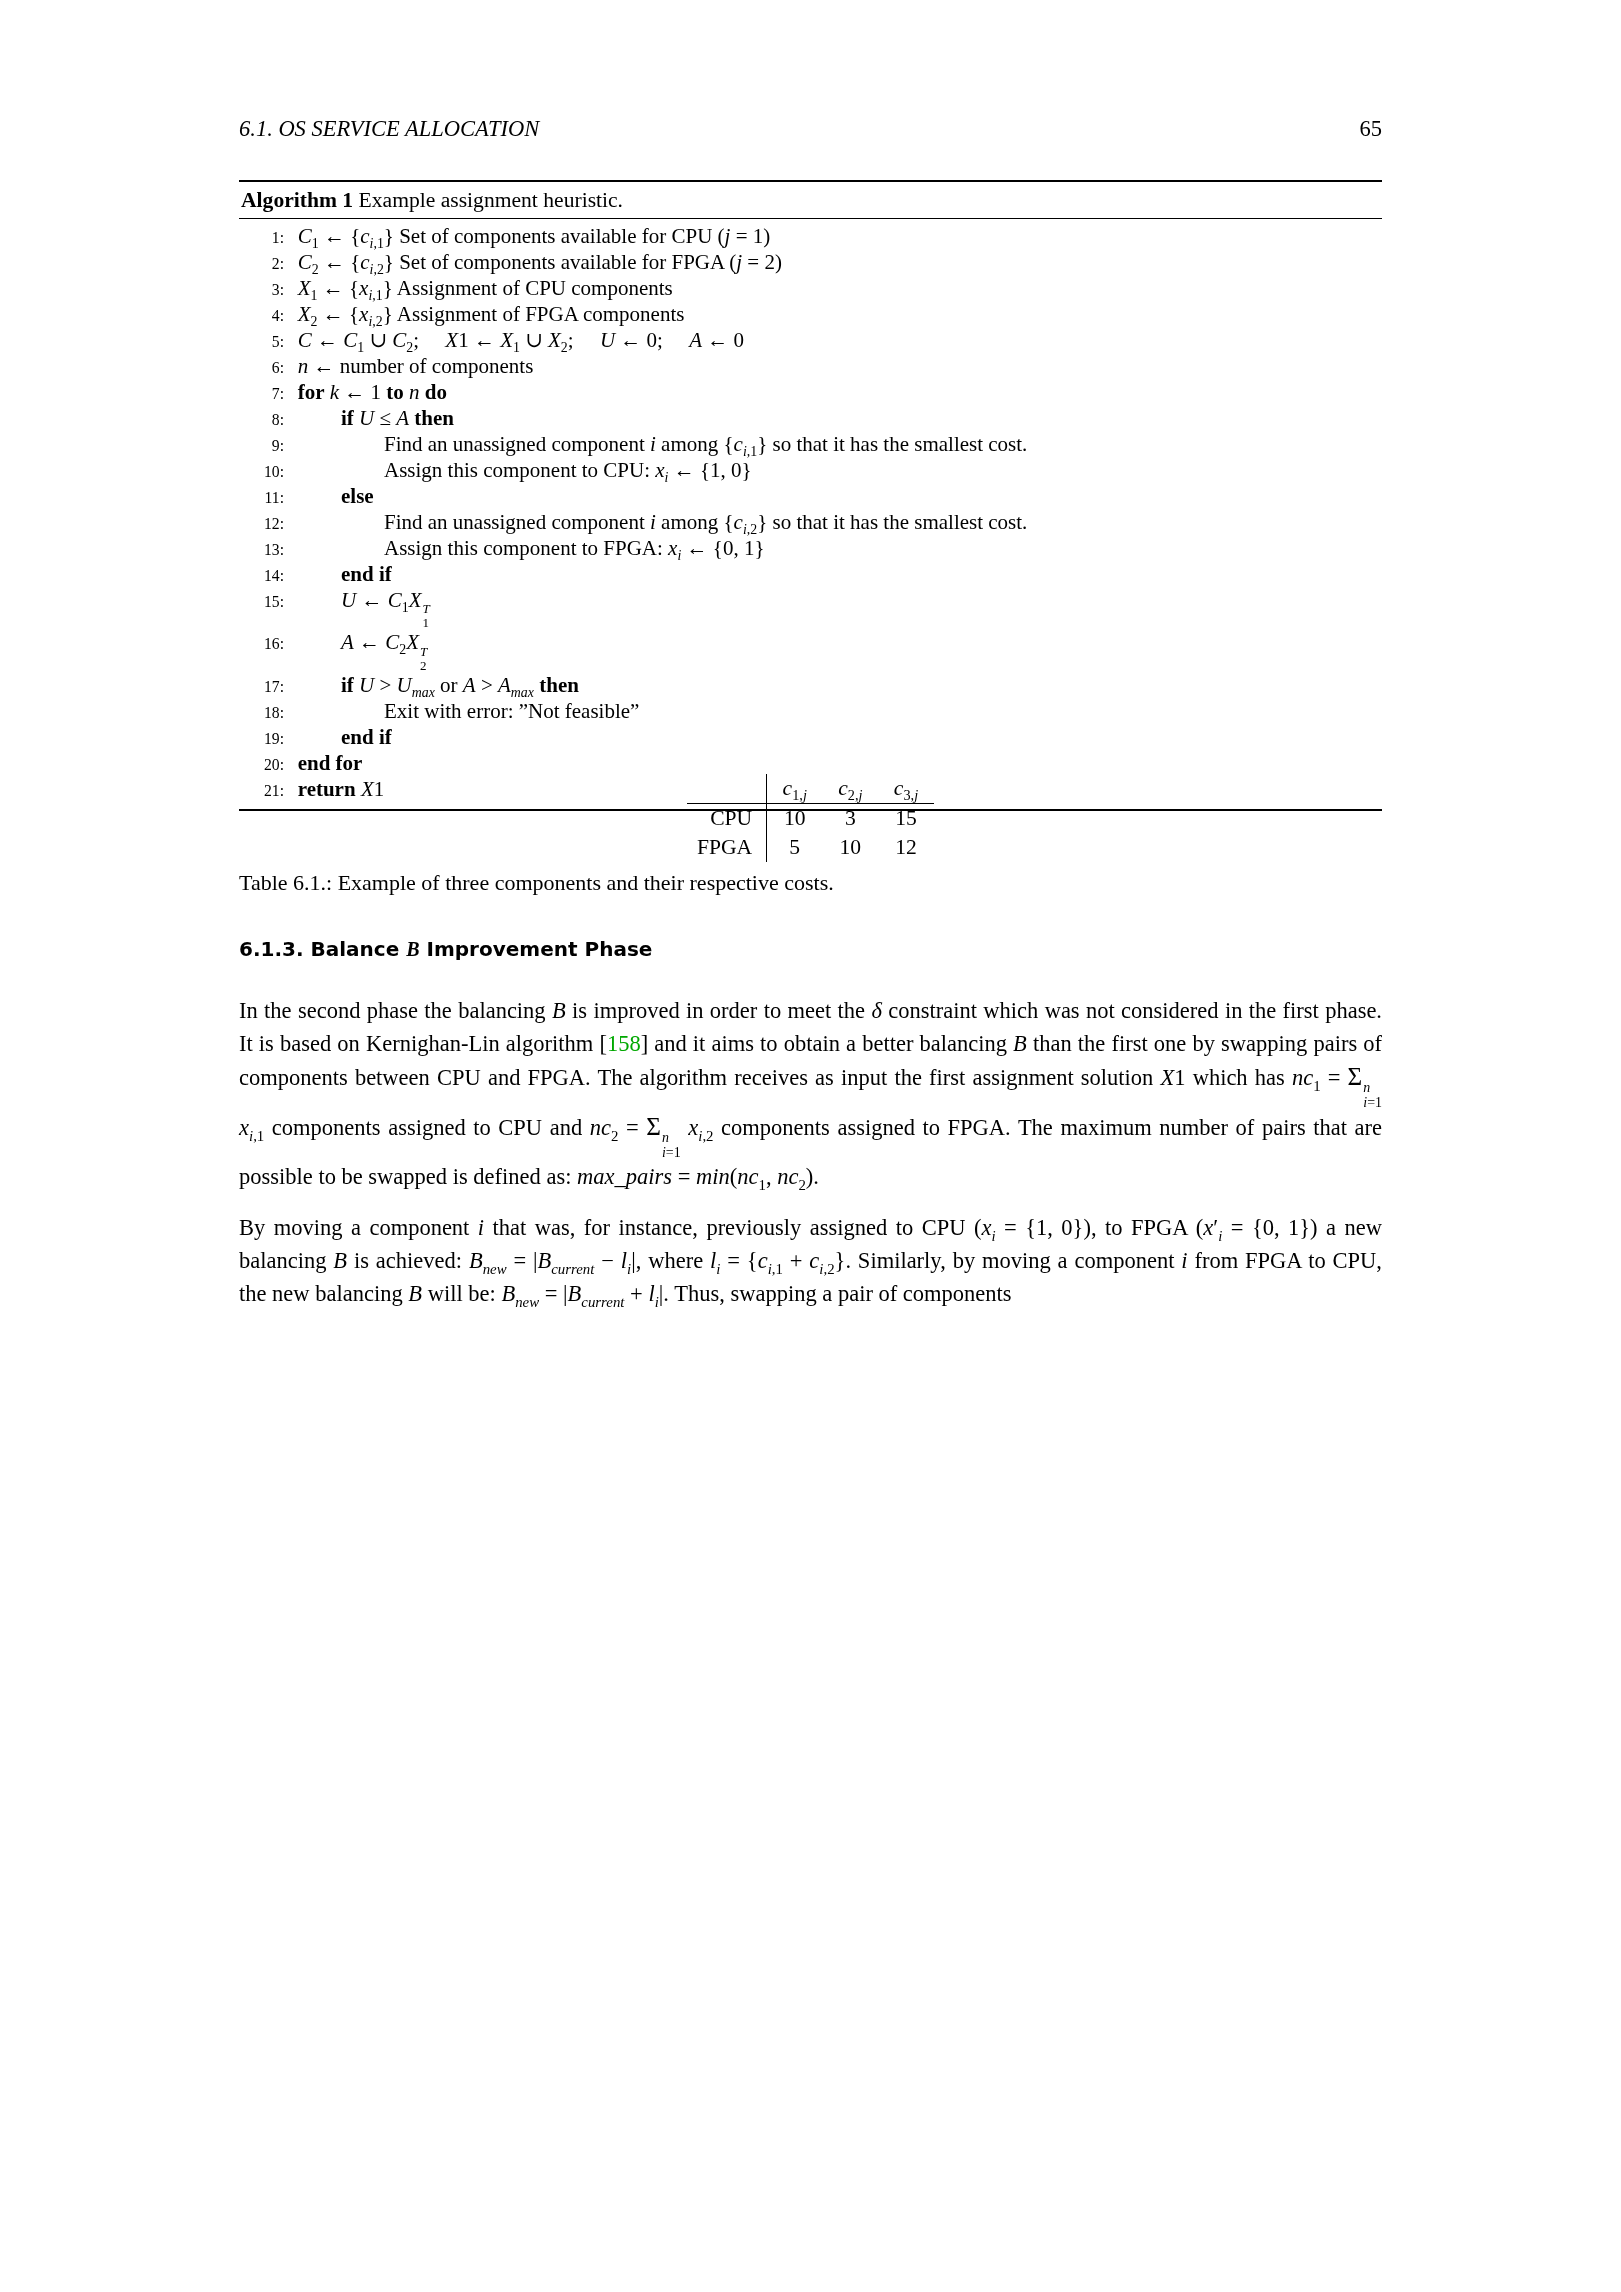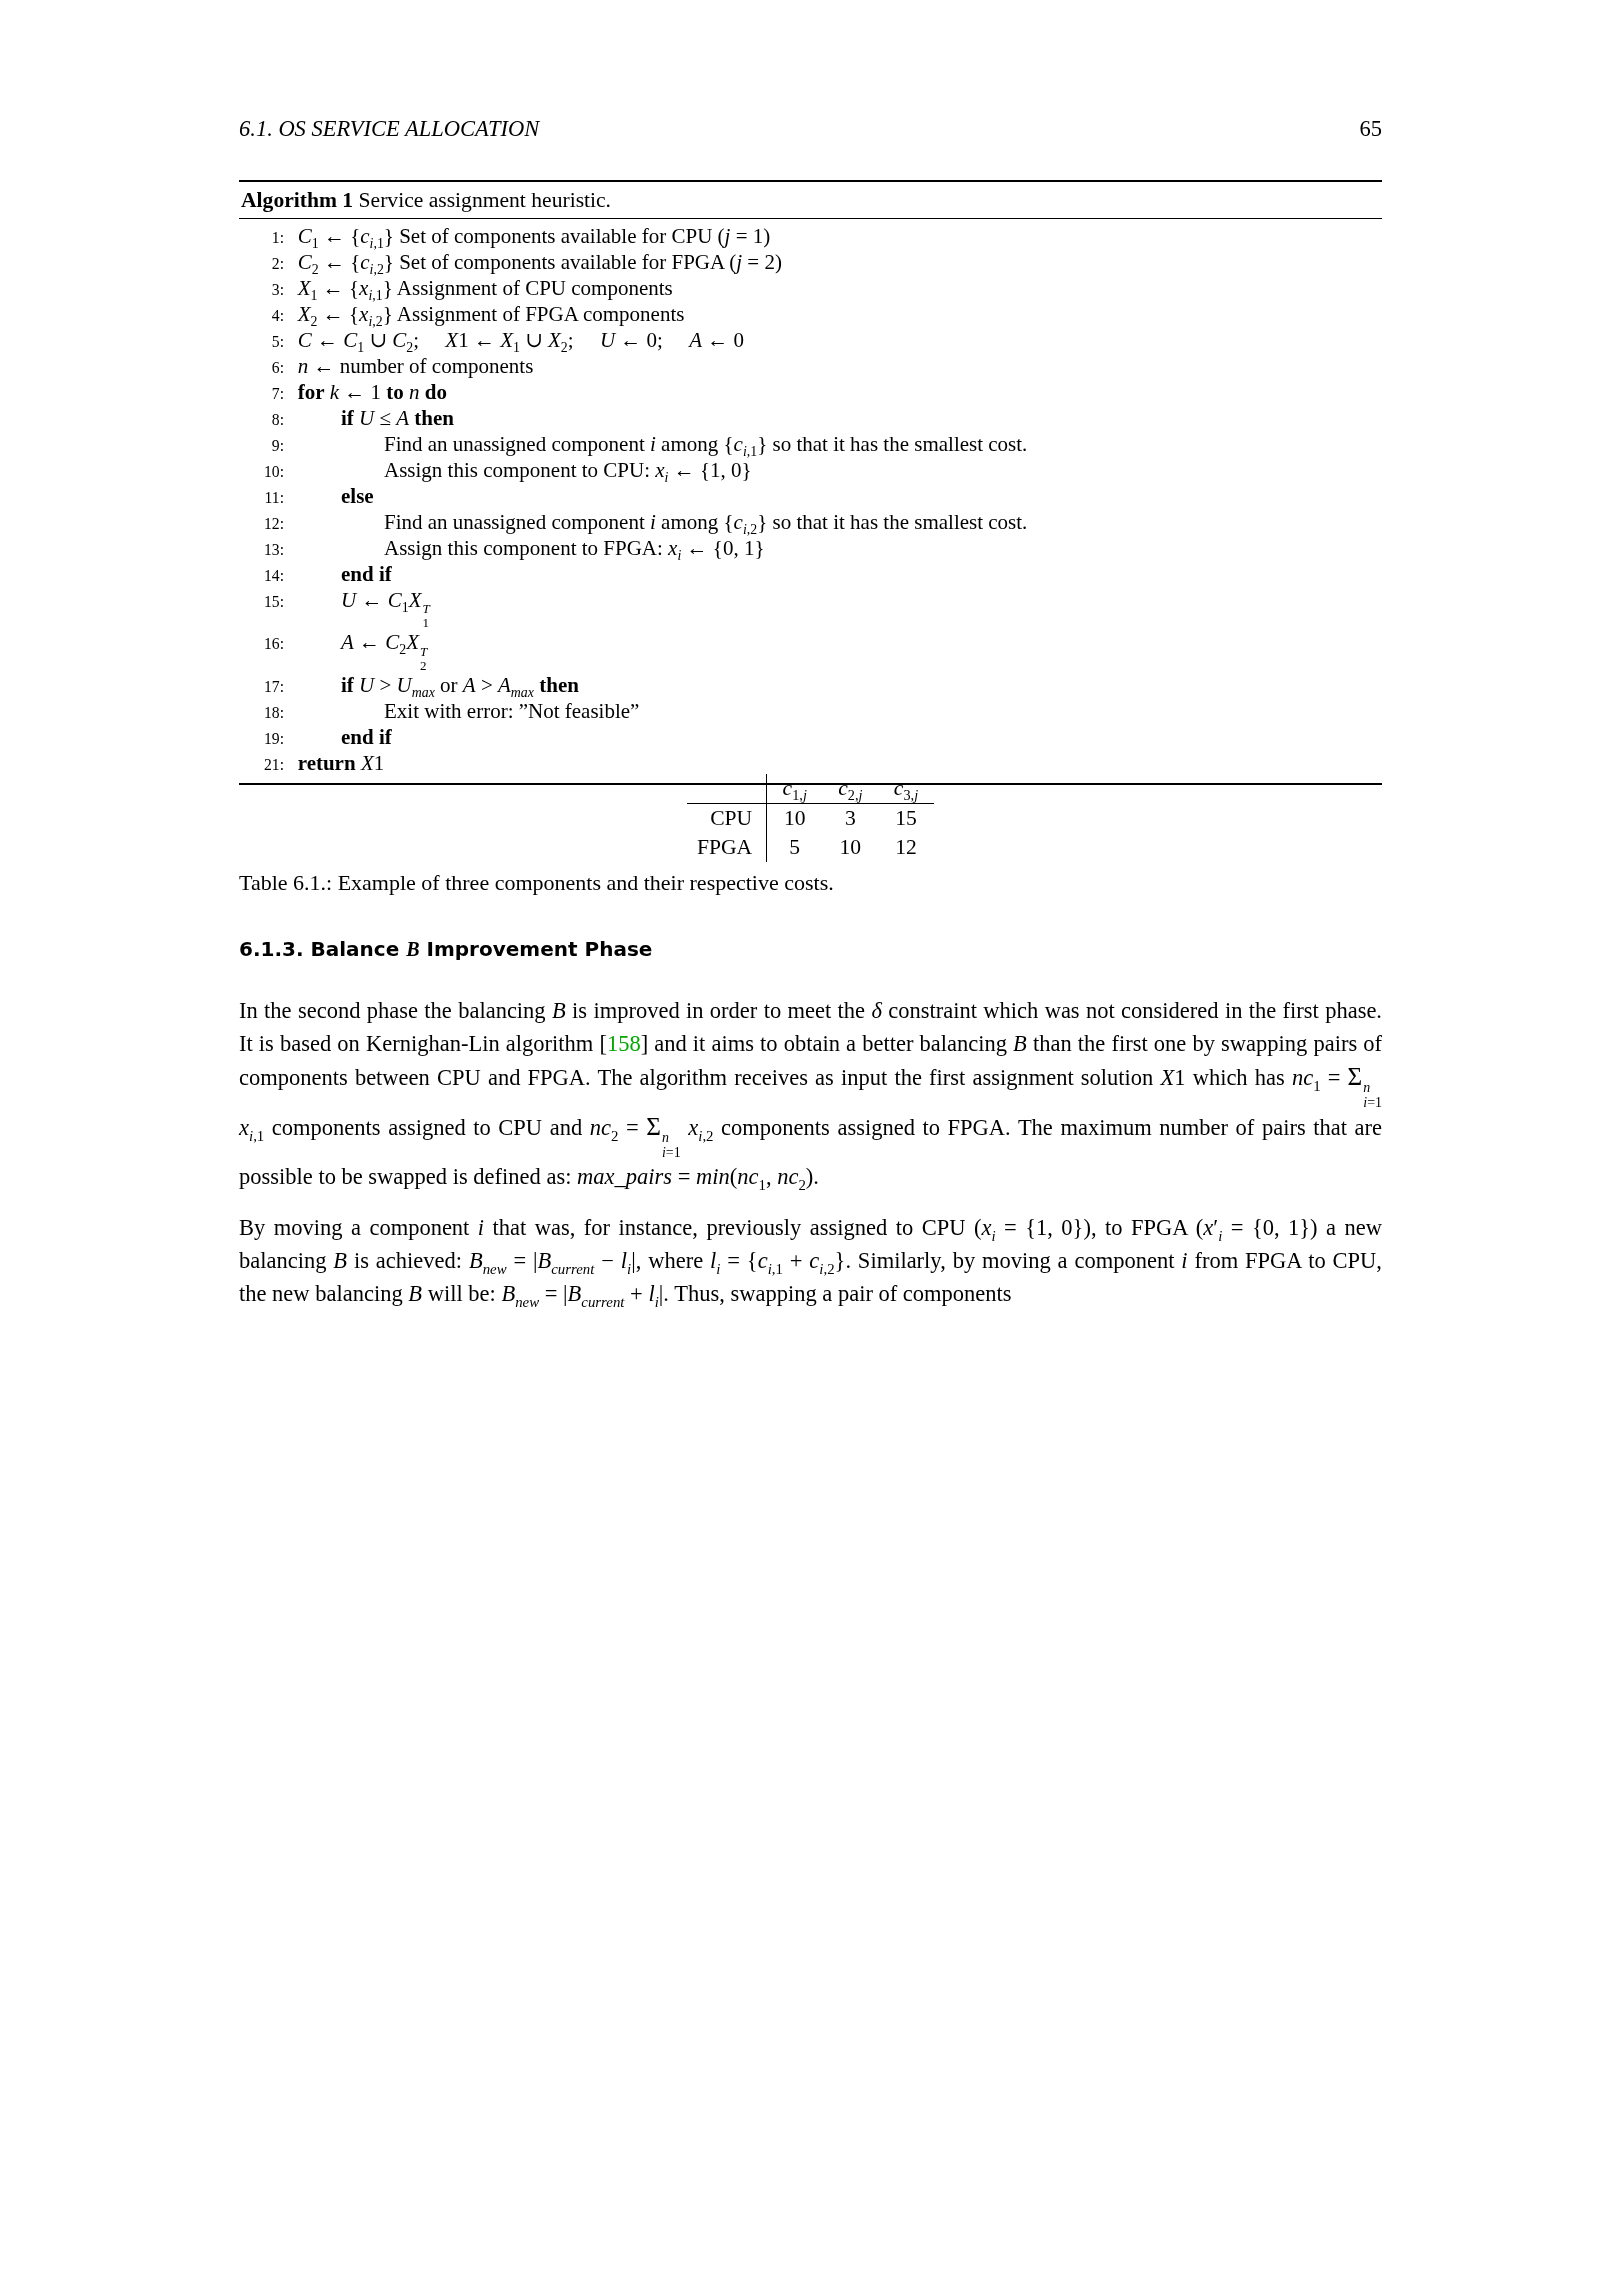--- a/index.html
+++ b/index.html
@@ -62,21 +62,21 @@
 
 <div class="page">
 
   <header class="abs running-head">
     <span class="rh-left">6.1. OS SERVICE ALLOCATION</span>
     <span class="rh-right">65</span>
   </header>
 
   <section class="abs algorithm">
     <div class="algo-caption">
-      <b>Algorithm 1</b><span> Service assignment heuristic.</span>
+      <b>Algorithm 1</b><span> Example assignment heuristic.</span>
     </div>
     <ol class="algo-lines">
       <li class="algo-line">
           <span class="lno">1:</span>
           <span class="lct ind0"><i>C</i><sub>1</sub> ← {<i>c</i><sub><i>i</i>,1</sub>} Set of components available for CPU (<i>j</i> = 1)</span>
         </li>
       <li class="algo-line">
           <span class="lno">2:</span>
           <span class="lct ind0"><i>C</i><sub>2</sub> ← {<i>c</i><sub><i>i</i>,2</sub>} Set of components available for FPGA (<i>j</i> = 2)</span>
         </li>
@@ -146,20 +146,24 @@
           <span class="lno">17:</span>
           <span class="lct ind1"><b>if</b> <i>U</i> &gt; <i>U</i><sub><i>max</i></sub> or <i>A</i> &gt; <i>A</i><sub><i>max</i></sub> <b>then</b></span>
         </li>
       <li class="algo-line">
           <span class="lno">18:</span>
           <span class="lct ind2">Exit with error: ”Not feasible”</span>
         </li>
       <li class="algo-line">
           <span class="lno">19:</span>
           <span class="lct ind1"><b>end if</b></span>
+        </li>
+      <li class="algo-line">
+          <span class="lno">20:</span>
+          <span class="lct ind0"><b>end for</b></span>
         </li>
       <li class="algo-line">
           <span class="lno">21:</span>
           <span class="lct ind0"><b>return</b> <i>X</i>1</span>
         </li>
     </ol>
   </section>
 
   <div class="abs table-wrap">
     <table class="costs-table">

